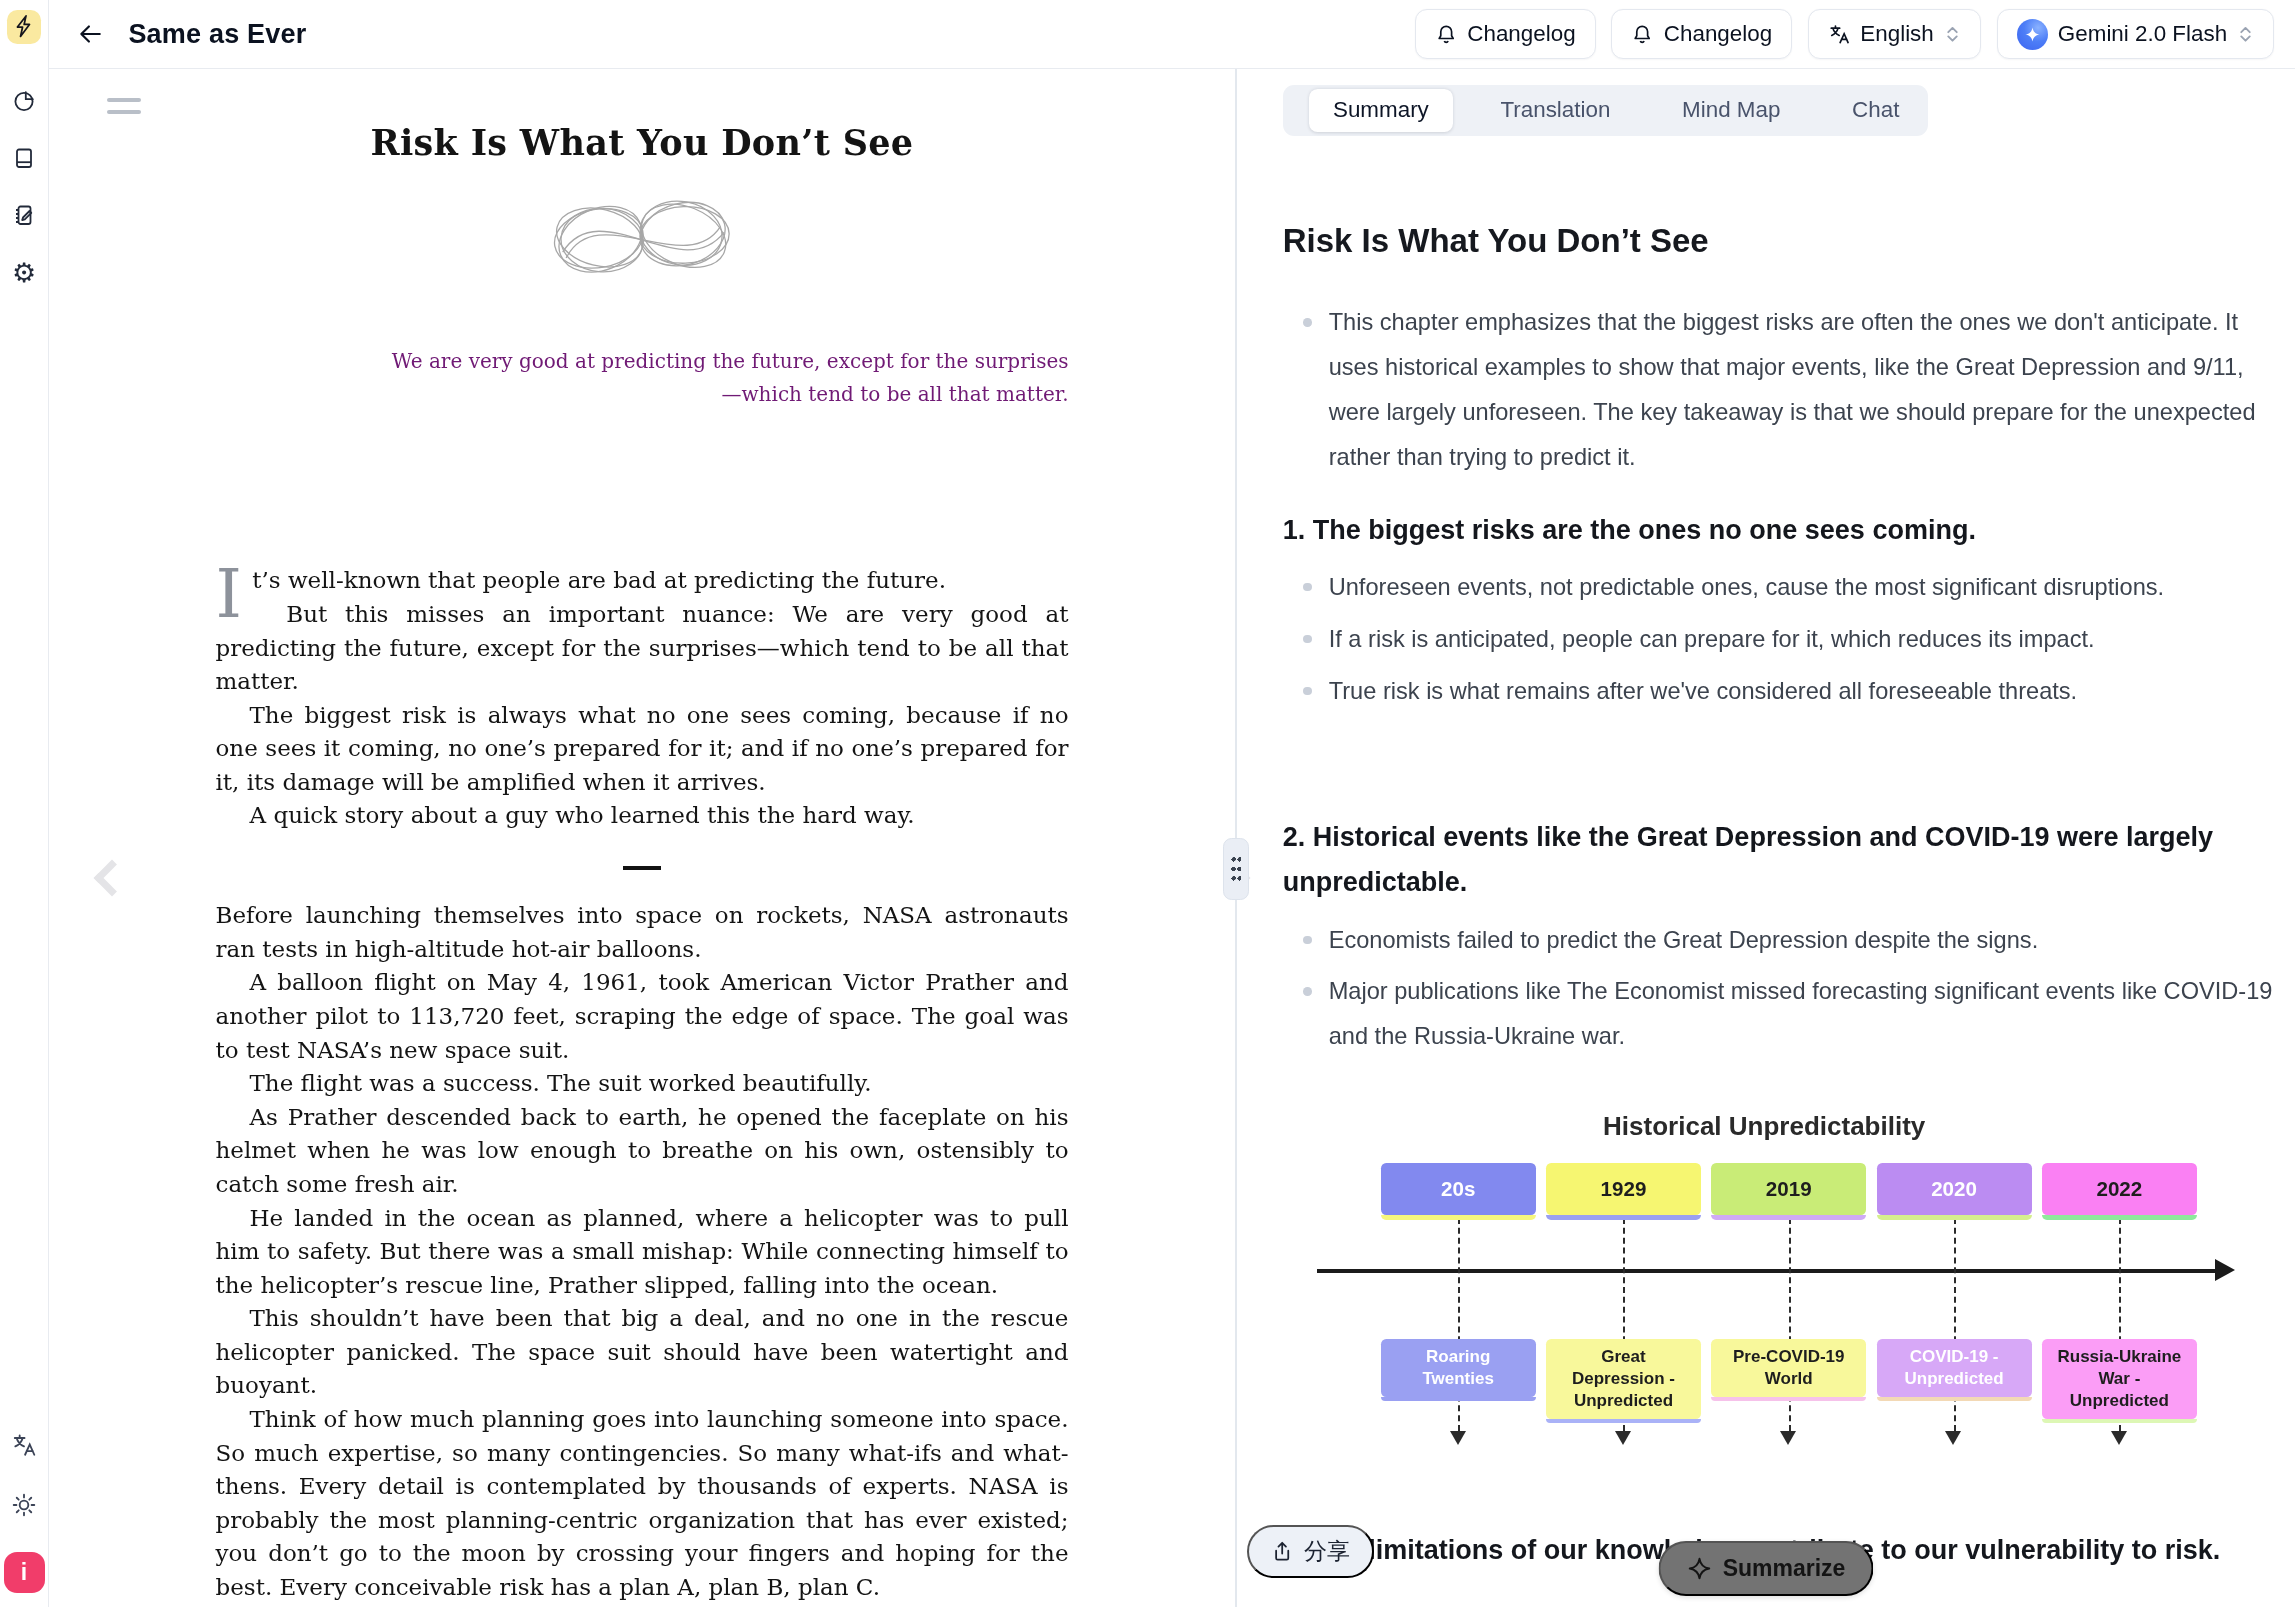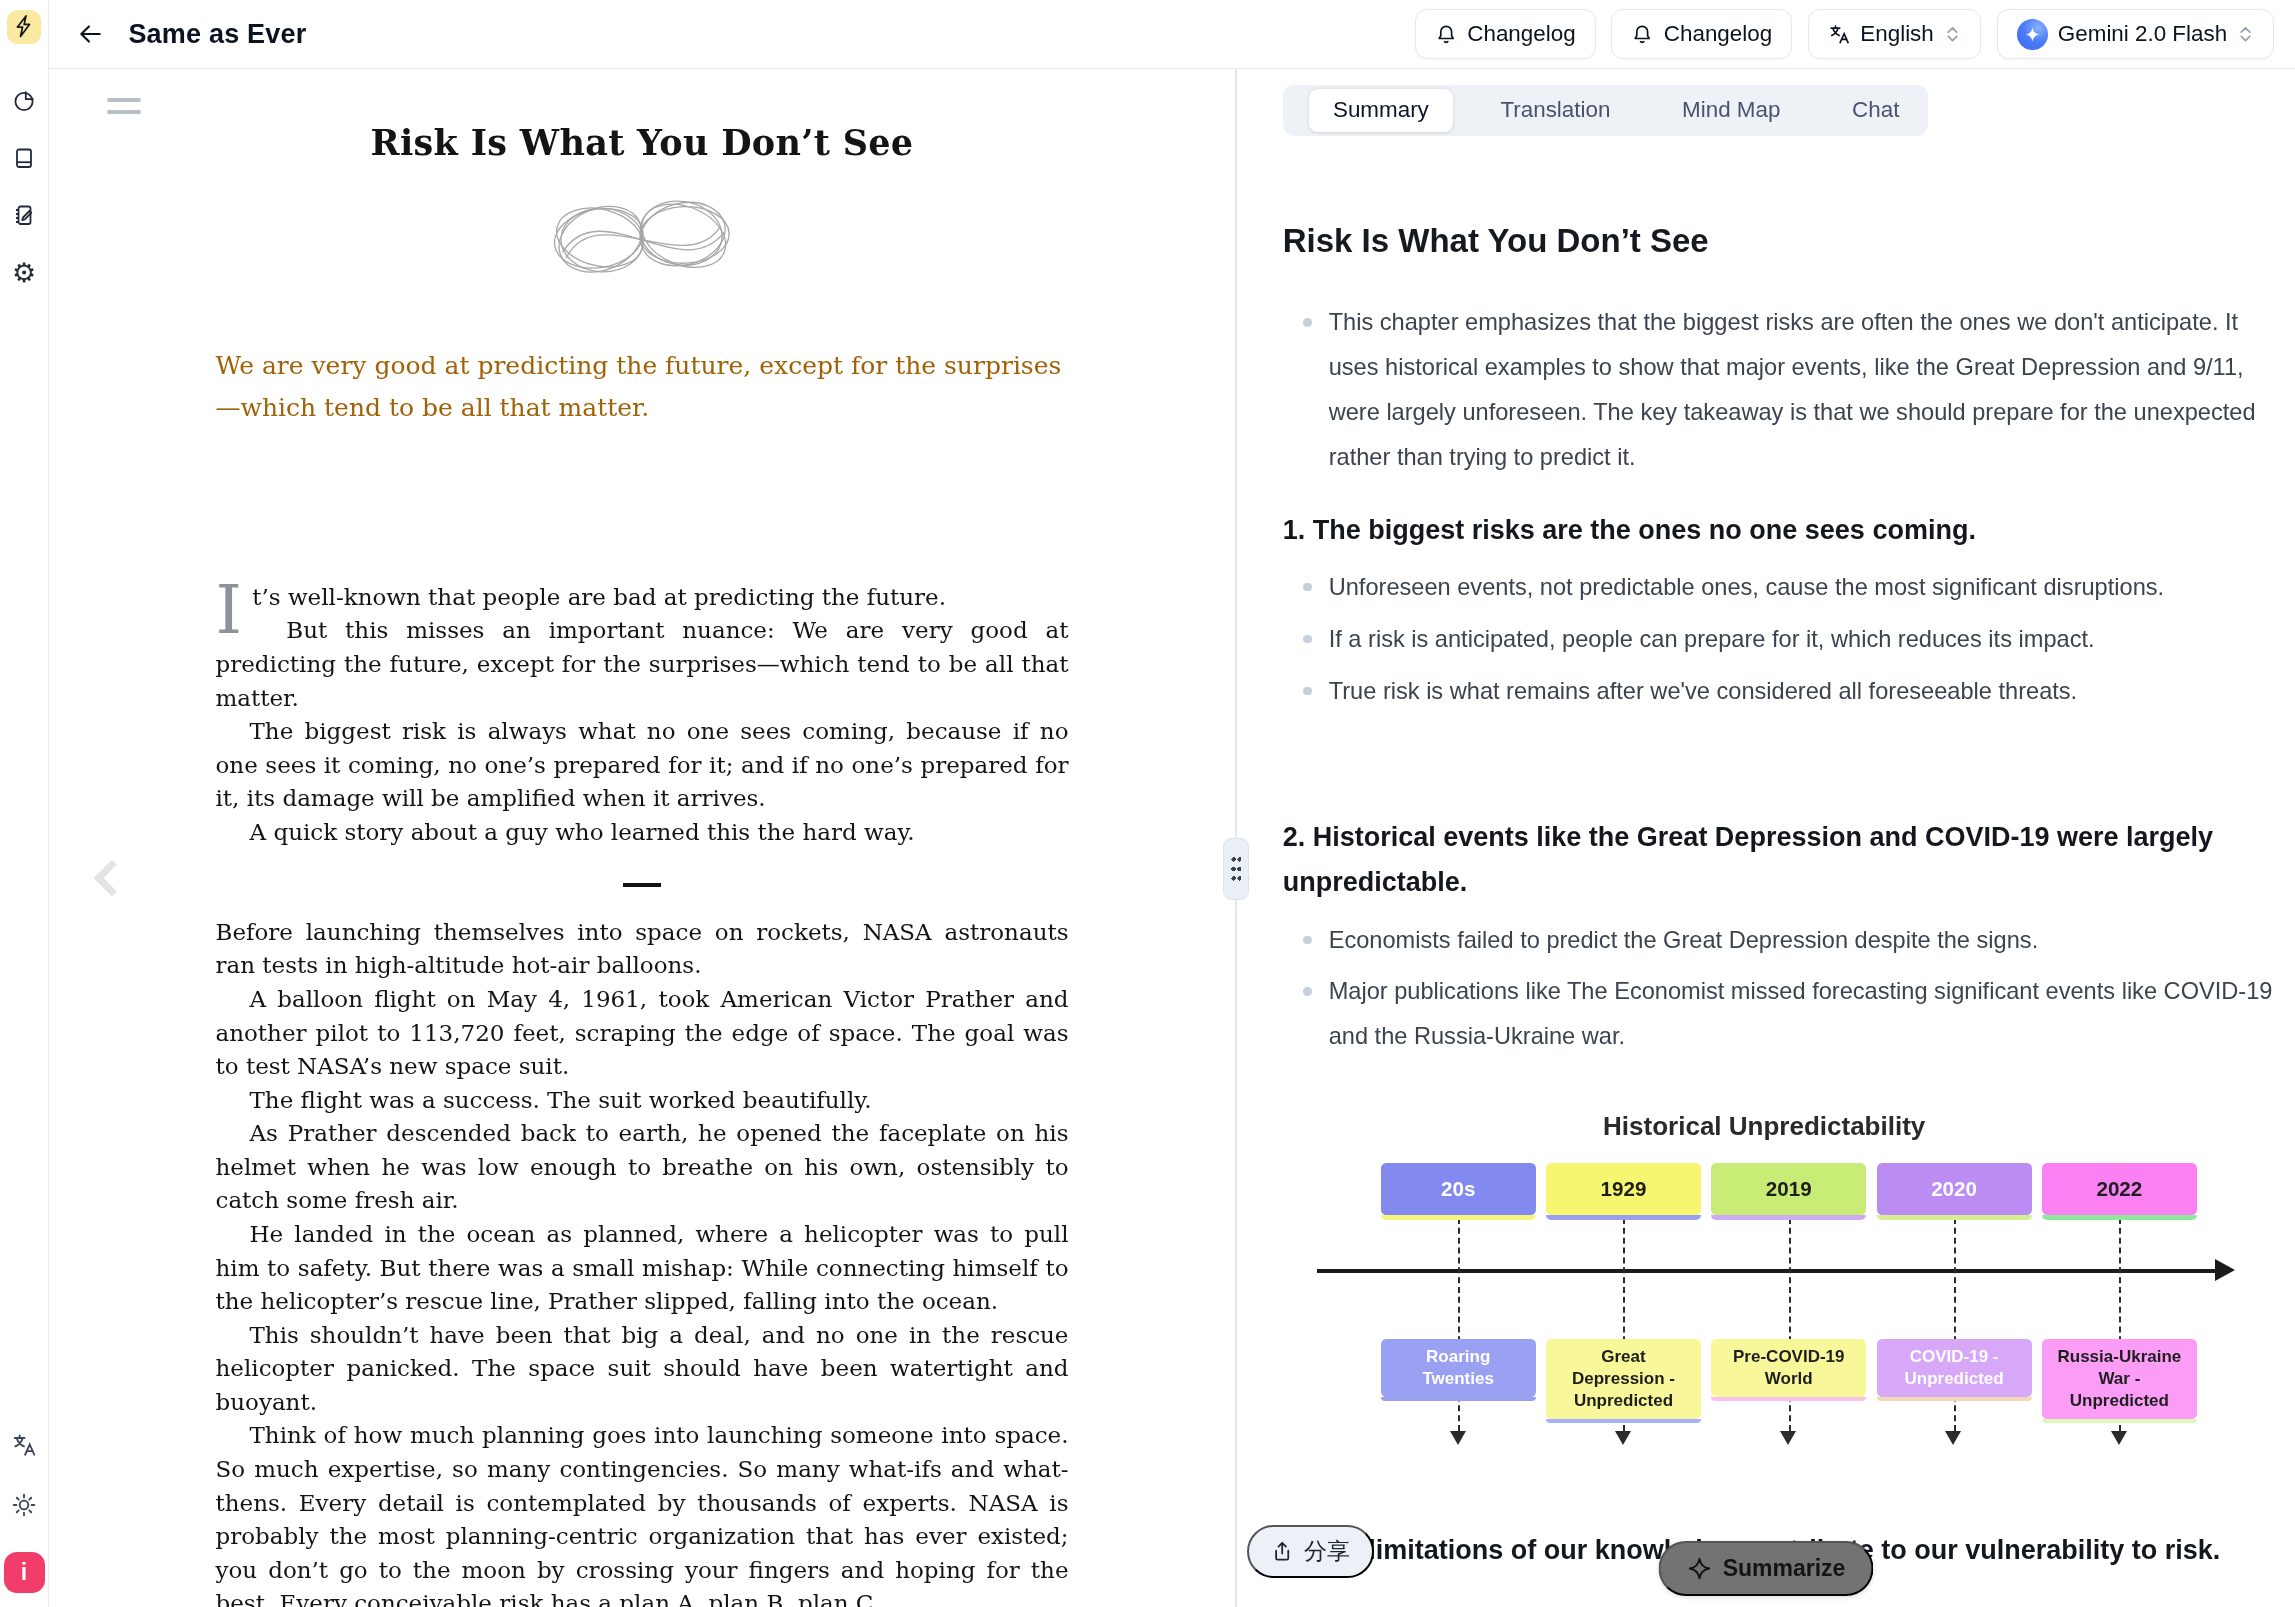--- a/index.html
+++ b/index.html
@@ -43,21 +43,21 @@
   .hamburger i { display:block; height:4.3px; border-radius:2.6px; background:#b9bfc8; margin-bottom:7.7px; }
   .pagenav { position:absolute; top:789px; width:22.4px; height:52px; }
   .pagenav span { position:absolute; top:6.9px; width:26px; height:26px; border-left:7.7px solid #e4e4e7;
     border-bottom:7.7px solid #e4e4e7; }
   .nav-prev { left:45px; } .nav-prev span { left:5.2px; transform:rotate(45deg); }
   .nav-next { right:-15.5px; } .nav-next span { right:5.2px; transform:rotate(225deg); }
 
   .page { width:853px; margin:0 auto; padding-top:53px; font-family:"DejaVu Serif", serif; color:#141414; }
   .chap-title { text-align:center; font-size:35px; font-weight:700; letter-spacing:0.3px; }
   .infinity { display:block; margin:22.4px auto 0; }
-  .epigraph { margin-top:55px; text-align:left; font-size:25px; line-height:1.65; color:#a16207; }
+  .epigraph { margin-top:55px; text-align:right; font-size:20px; line-height:1.65; color:#701a75; }
   .bodytext { margin-top:153px; font-size:23px; line-height:1.46; text-align:justify; }
   .bodytext p { text-indent:34px; }
   .bodytext p.noindent { text-indent:0; }
   .dropcap { float:left; font-size:67px; line-height:53px; padding:3.4px 10.3px 0 0; color:#8d929b; }
   .sect-break { width:38px; height:4.3px; background:#121212; margin:33px auto 29px; }
 
   
   .vdivider { width:1.7px; background:#e3e8ee; position:relative; flex-shrink:0; }
   .drag-handle { position:absolute; left:-12px; top:769px; width:26px; height:62px; border-radius:8.6px;
     background:#eaeef5; border:0.9px solid #dde3ec; display:flex; align-items:center; justify-content:center;

